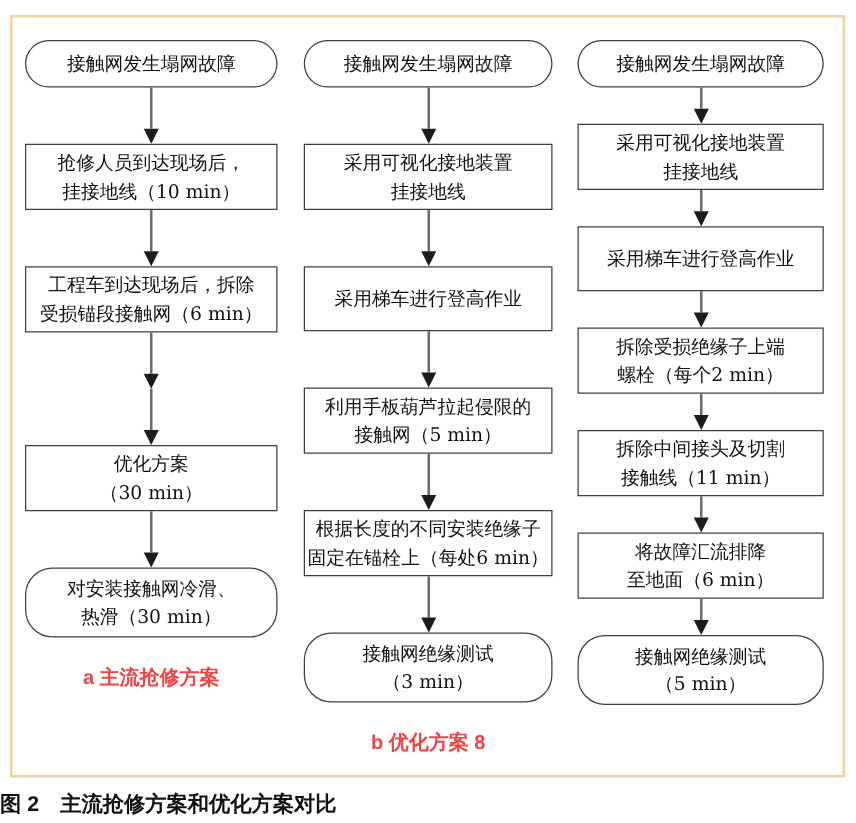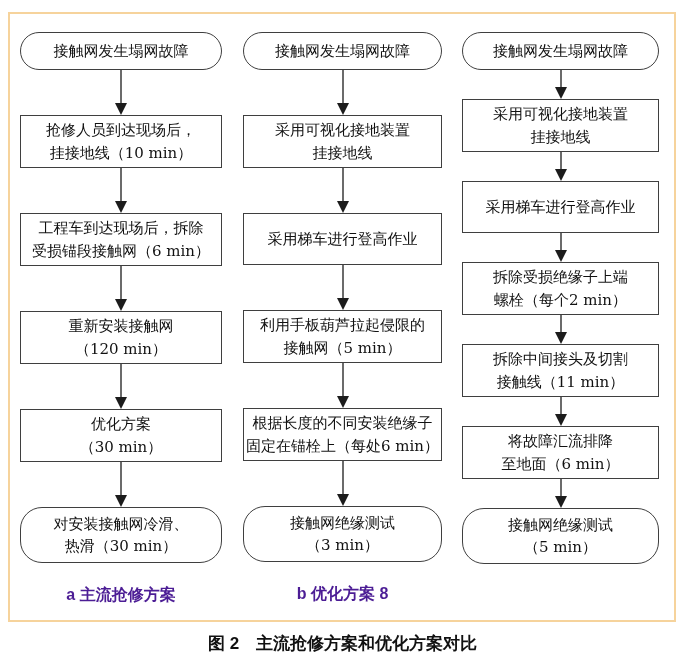--- a/index.html
+++ b/index.html
@@ -70,29 +70,28 @@
     border-left: 6px solid transparent;
     border-right: 6px solid transparent;
     border-top: 12px solid #1c1c1c;
   }
 
   .column-caption {
     margin-top: 22px;
     font-family: "Liberation Sans", sans-serif;
     font-weight: bold;
     font-size: 16px;
-    color: #4c1d95;
+    color: #ef4444;
     white-space: nowrap;
   }
   .figure-caption {
     position: absolute;
     left: 0;
     top: 632px;
     width: 685px;
-    text-align: center;
     font-family: "Liberation Sans", sans-serif;
     font-weight: bold;
     font-size: 17px;
     color: #111111;
   }
 </style>
 </head>
 <body>
 
 <div class="page">
@@ -115,24 +114,20 @@
             <span class="head"></span>
           </div>
           <div class="node process multi">
             <span class="line">工程车到达现场后，拆除</span>
             <span class="line">受损锚段接触网（6 min）</span>
           </div>
           <div class="flow-arrow gap-wide">
             <span class="stem"></span>
             <span class="head"></span>
           </div>
-          <div class="node process multi">
-            <span class="line">重新安装接触网</span>
-            <span class="line">（120 min）</span>
-          </div>
           <div class="flow-arrow gap-wide">
             <span class="stem"></span>
             <span class="head"></span>
           </div>
           <div class="node process multi">
             <span class="line">优化方案</span>
             <span class="line">（30 min）</span>
           </div>
           <div class="flow-arrow gap-wide">
             <span class="stem"></span>

